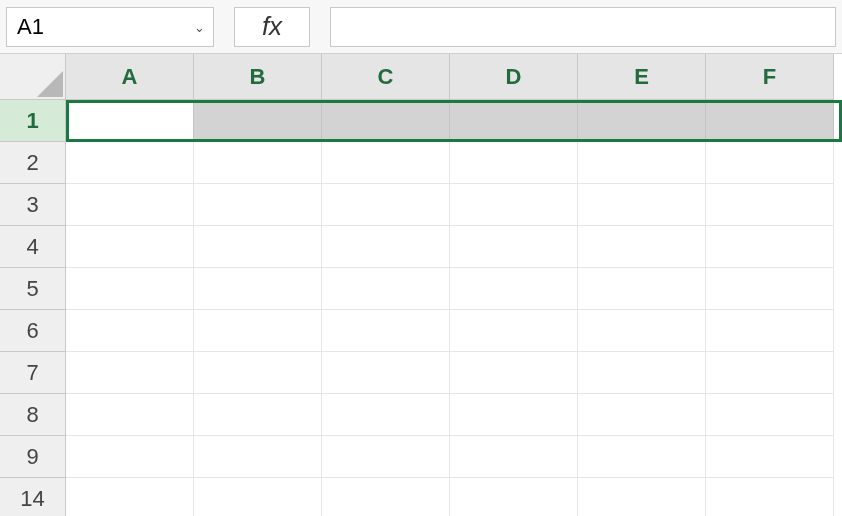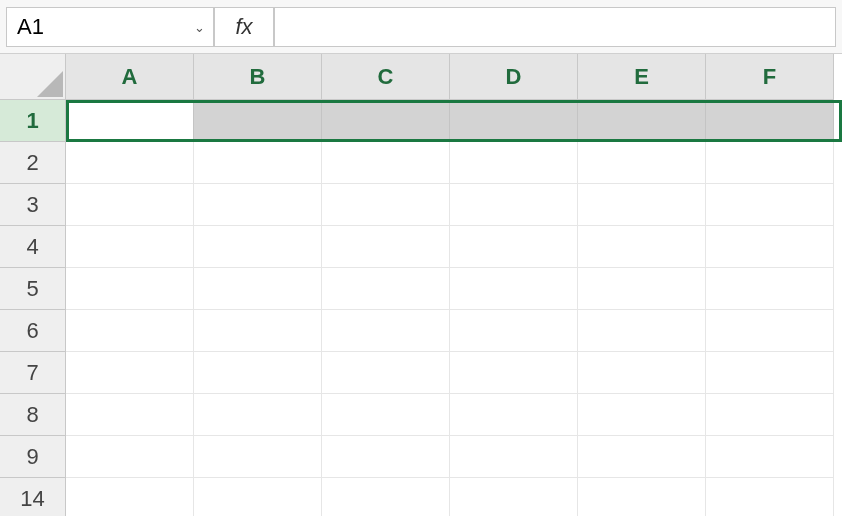--- a/index.html
+++ b/index.html
@@ -2,21 +2,21 @@
 <html><head>
   <meta charset="utf-8">
   <style>
     * { margin: 0; padding: 0; box-sizing: border-box; font-family: Arial, Helvetica, sans-serif; }
     body { width: 842px; height: 516px; background: #fff; overflow: hidden; }
 
     
     .formula-bar {
       display: flex;
       align-items: center;
-      gap: 0;
+      gap: 20px;
       padding: 6px 6px;
       background: #f7f7f7;
       border-bottom: 1px solid #d0d0d0;
       height: 54px;
     }
     .name-box {
       position: relative;
       width: 208px;
       height: 40px;
       background: #fff;
@@ -28,28 +28,28 @@
     }
     .name-box-chevron {
       position: absolute;
       right: 8px;
       top: 50%;
       transform: translateY(-50%);
       font-size: 13px;
       color: #555;
     }
     .fx-box {
-      width: 60px;
+      width: 76px;
       height: 40px;
       background: #fff;
       border: 1px solid #c8c8c8;
       display: flex;
       align-items: center;
       justify-content: center;
-      font-size: 22px;
+      font-size: 26px;
       font-style: italic;
       font-family: "Times New Roman", serif;
       color: #333;
     }
     .formula-input {
       flex: 1;
       height: 40px;
       background: #fff;
       border: 1px solid #c8c8c8;
       padding: 0 10px;

